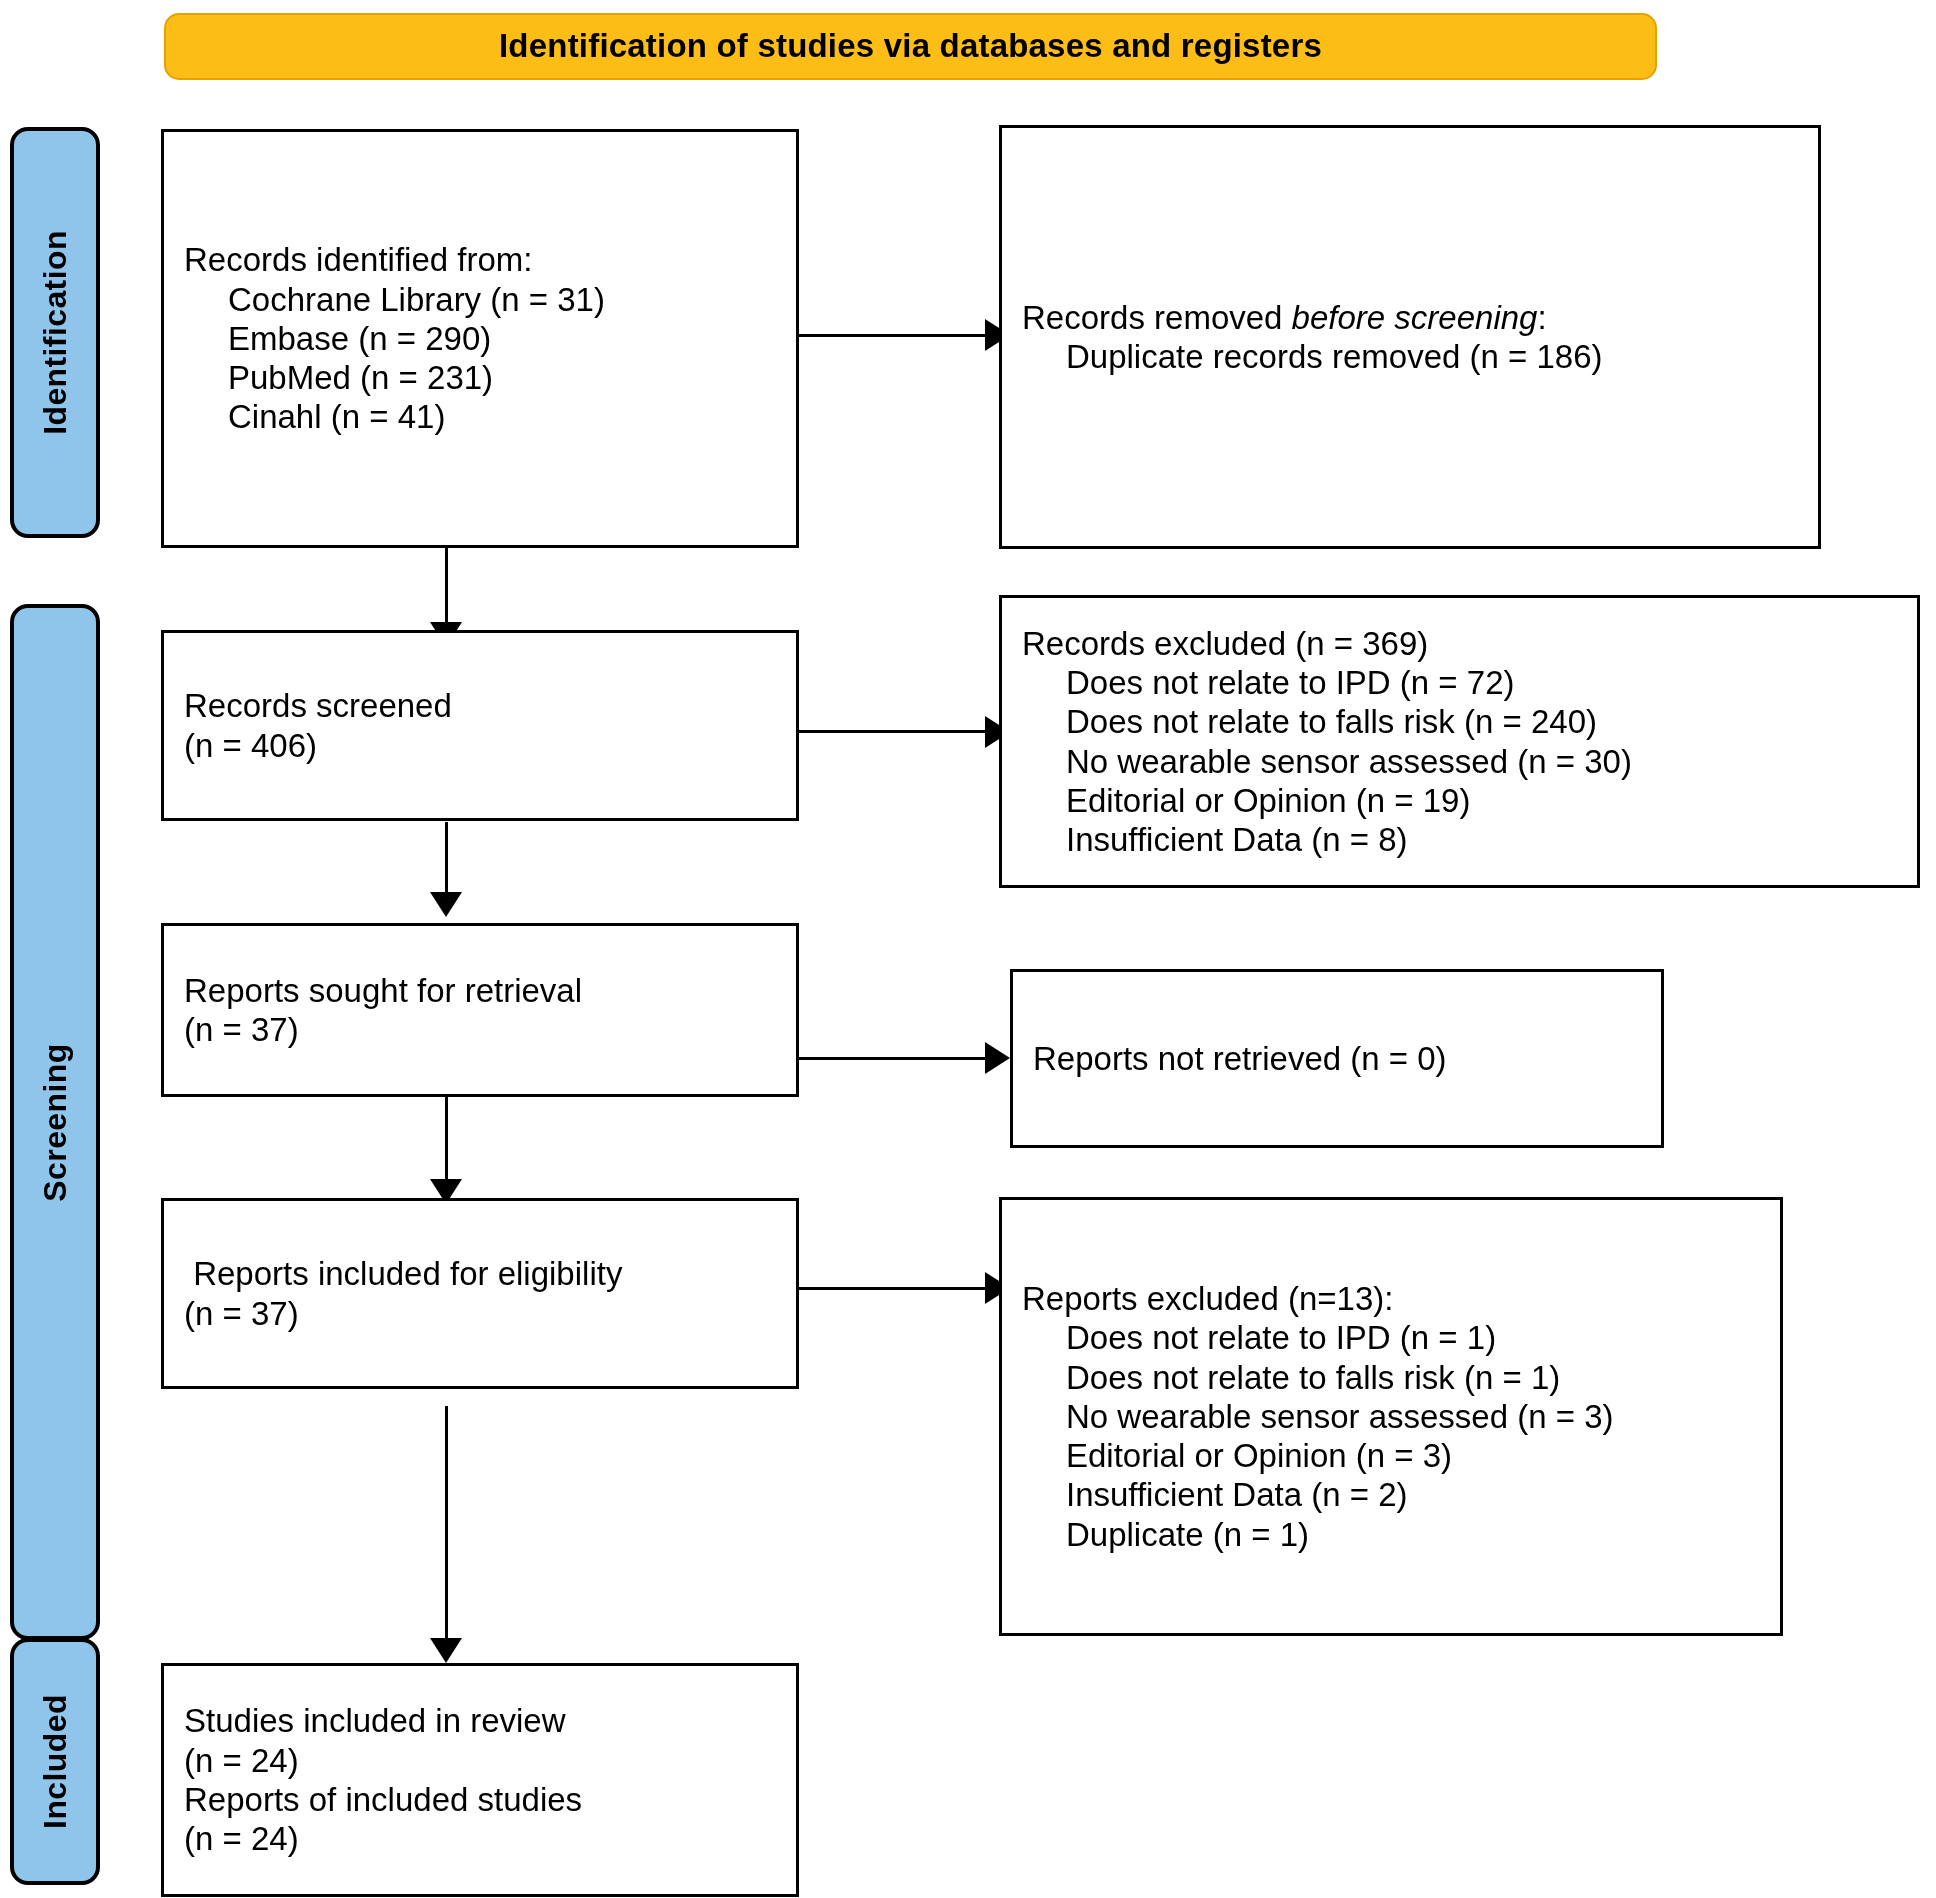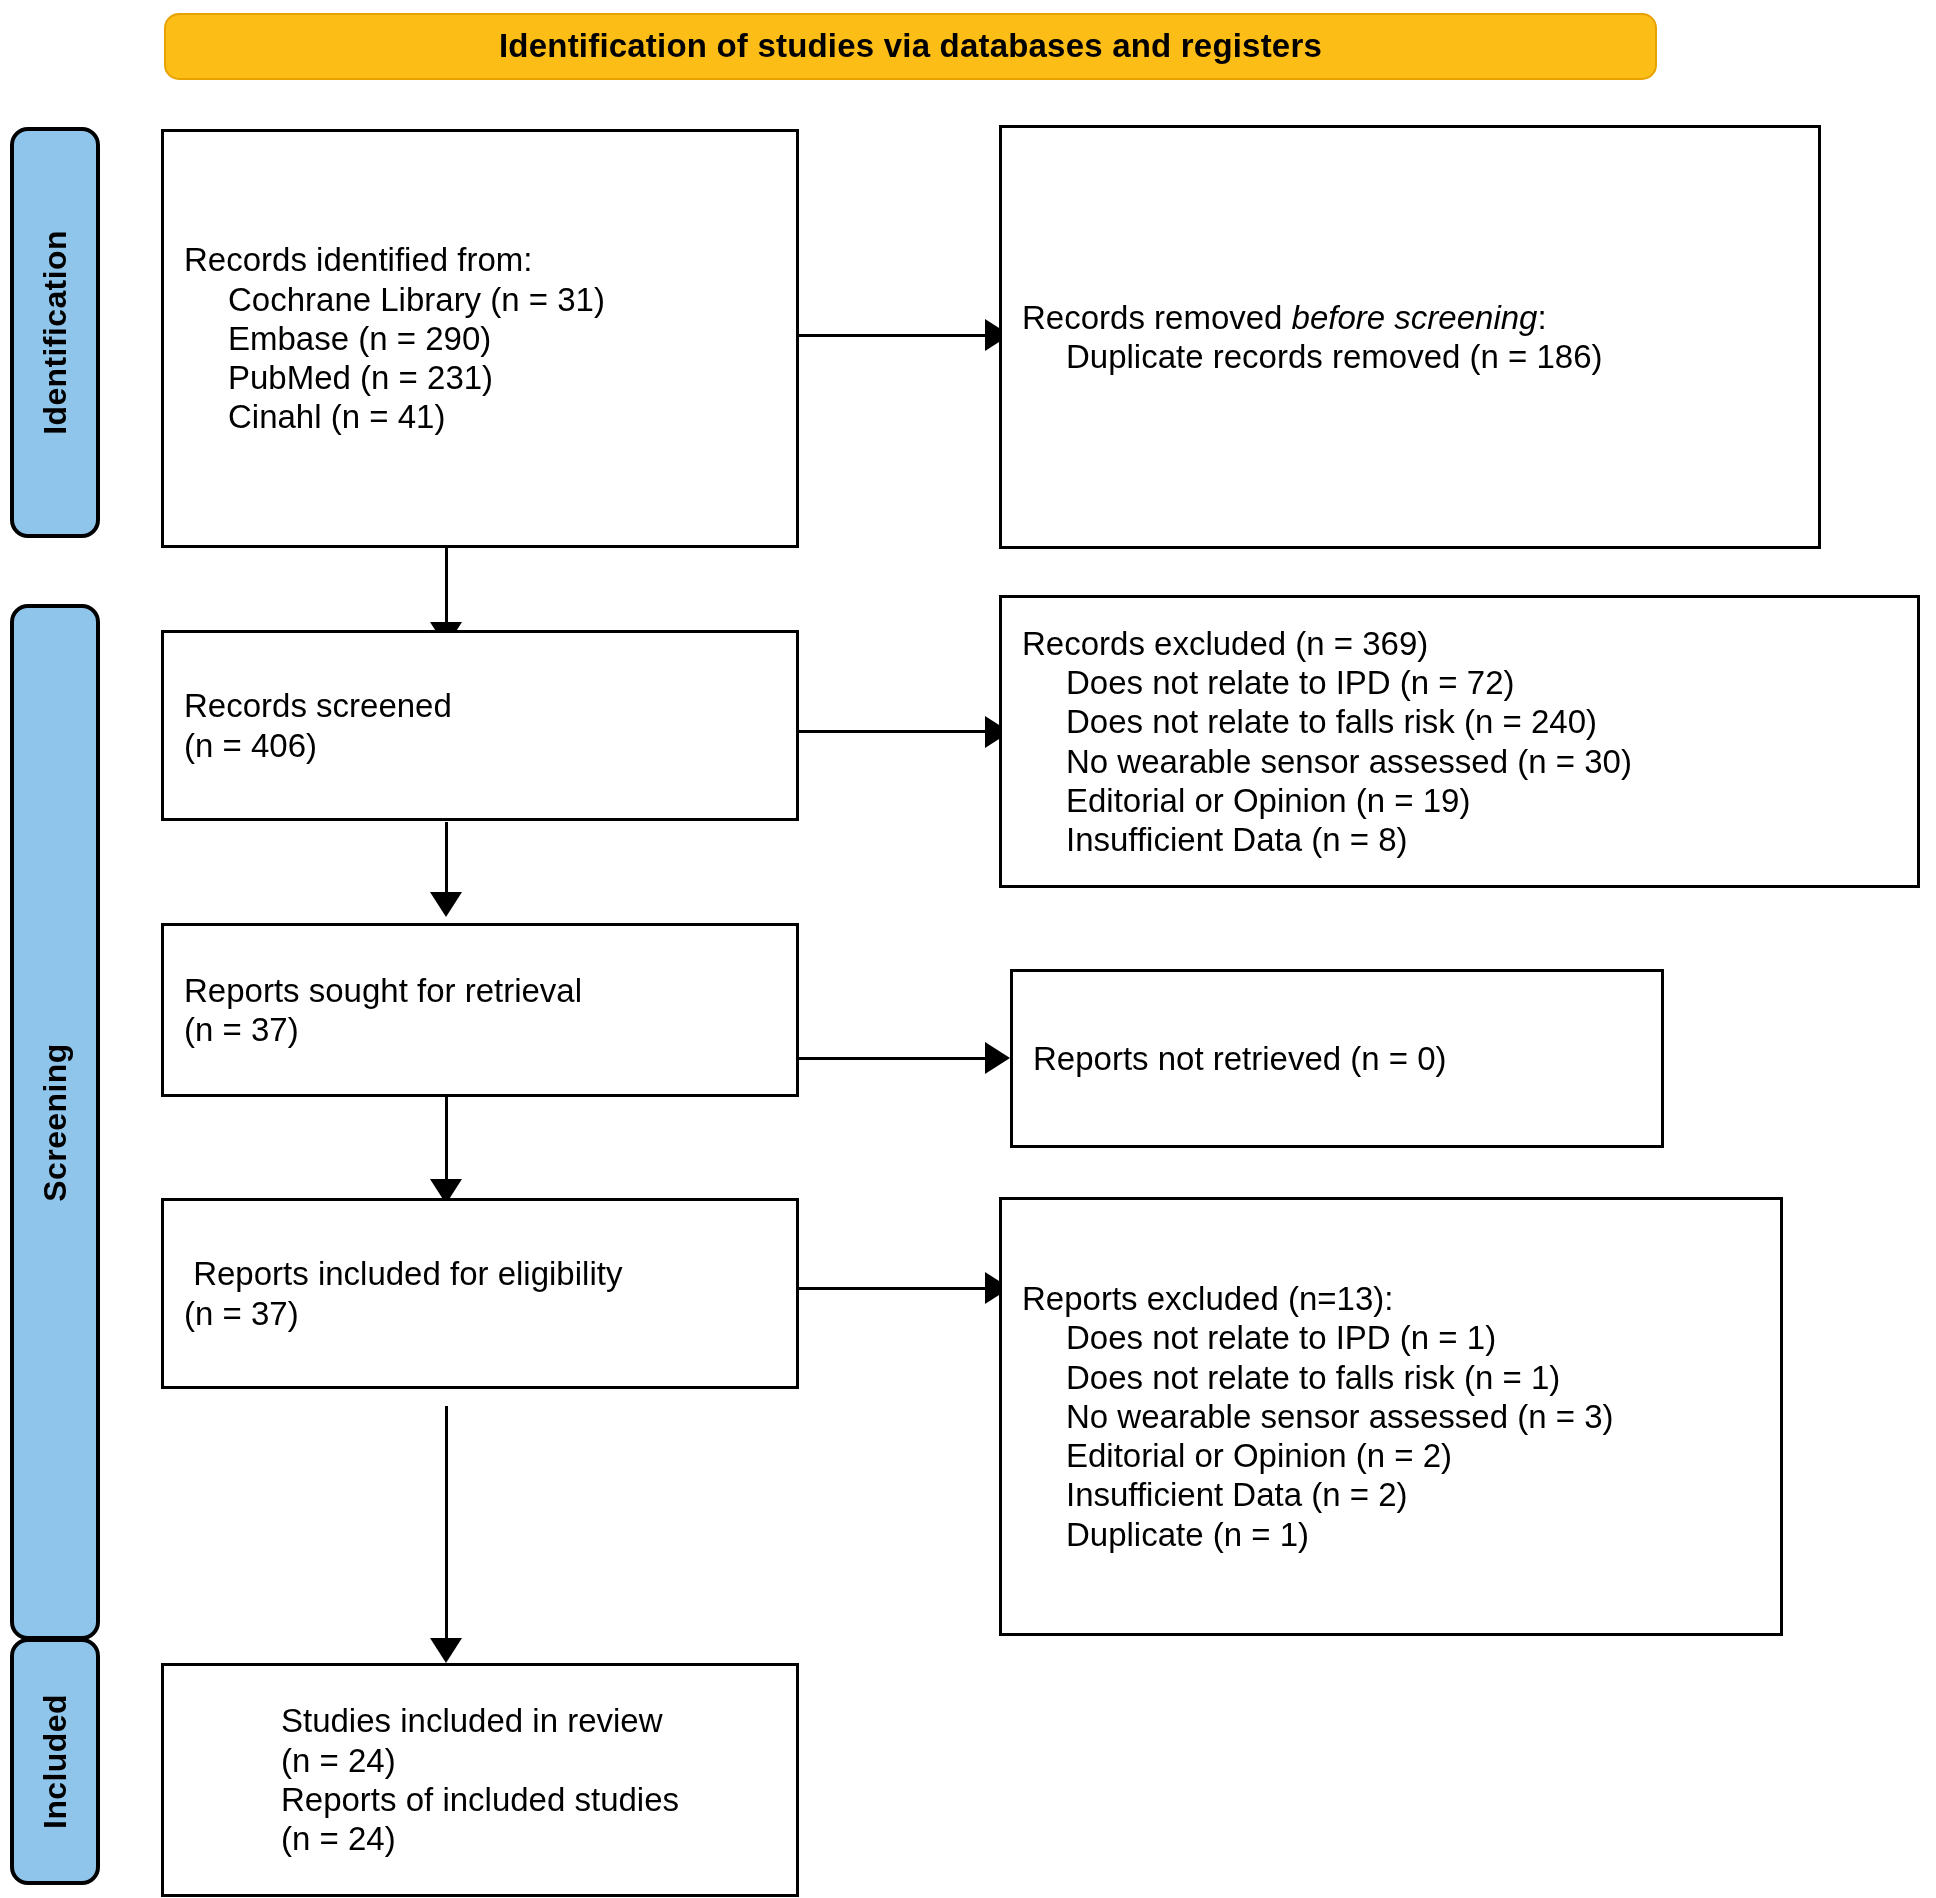--- a/index.html
+++ b/index.html
@@ -215,27 +215,27 @@
       <div class="box-line">(n = 37)</div>
     </div>
   </div>
 
   <div class="flow-box" style="left:999px; top:1197px; width:784px; height:439px;">
     <div class="box-body">
       <div class="box-line">Reports excluded (n=13):</div>
       <div class="box-line indent">Does not relate to IPD (n = 1)</div>
       <div class="box-line indent">Does not relate to falls risk (n = 1)</div>
       <div class="box-line indent">No wearable sensor assessed (n = 3)</div>
-      <div class="box-line indent">Editorial or Opinion (n = 2)</div>
+      <div class="box-line indent">Editorial or Opinion (n = 3)</div>
       <div class="box-line indent">Insufficient Data (n = 2)</div>
       <div class="box-line indent">Duplicate (n = 1)</div>
     </div>
   </div>
 
-  <div class="flow-box" style="left:161px; top:1663px; width:638px; height:234px;align-items:center;">
+  <div class="flow-box" style="left:161px; top:1663px; width:638px; height:234px;">
     <div class="box-body">
       <div class="box-line">Studies included in review</div>
       <div class="box-line">(n = 24)</div>
       <div class="box-line">Reports of included studies</div>
       <div class="box-line">(n = 24)</div>
     </div>
   </div>
 
 </div>
 

